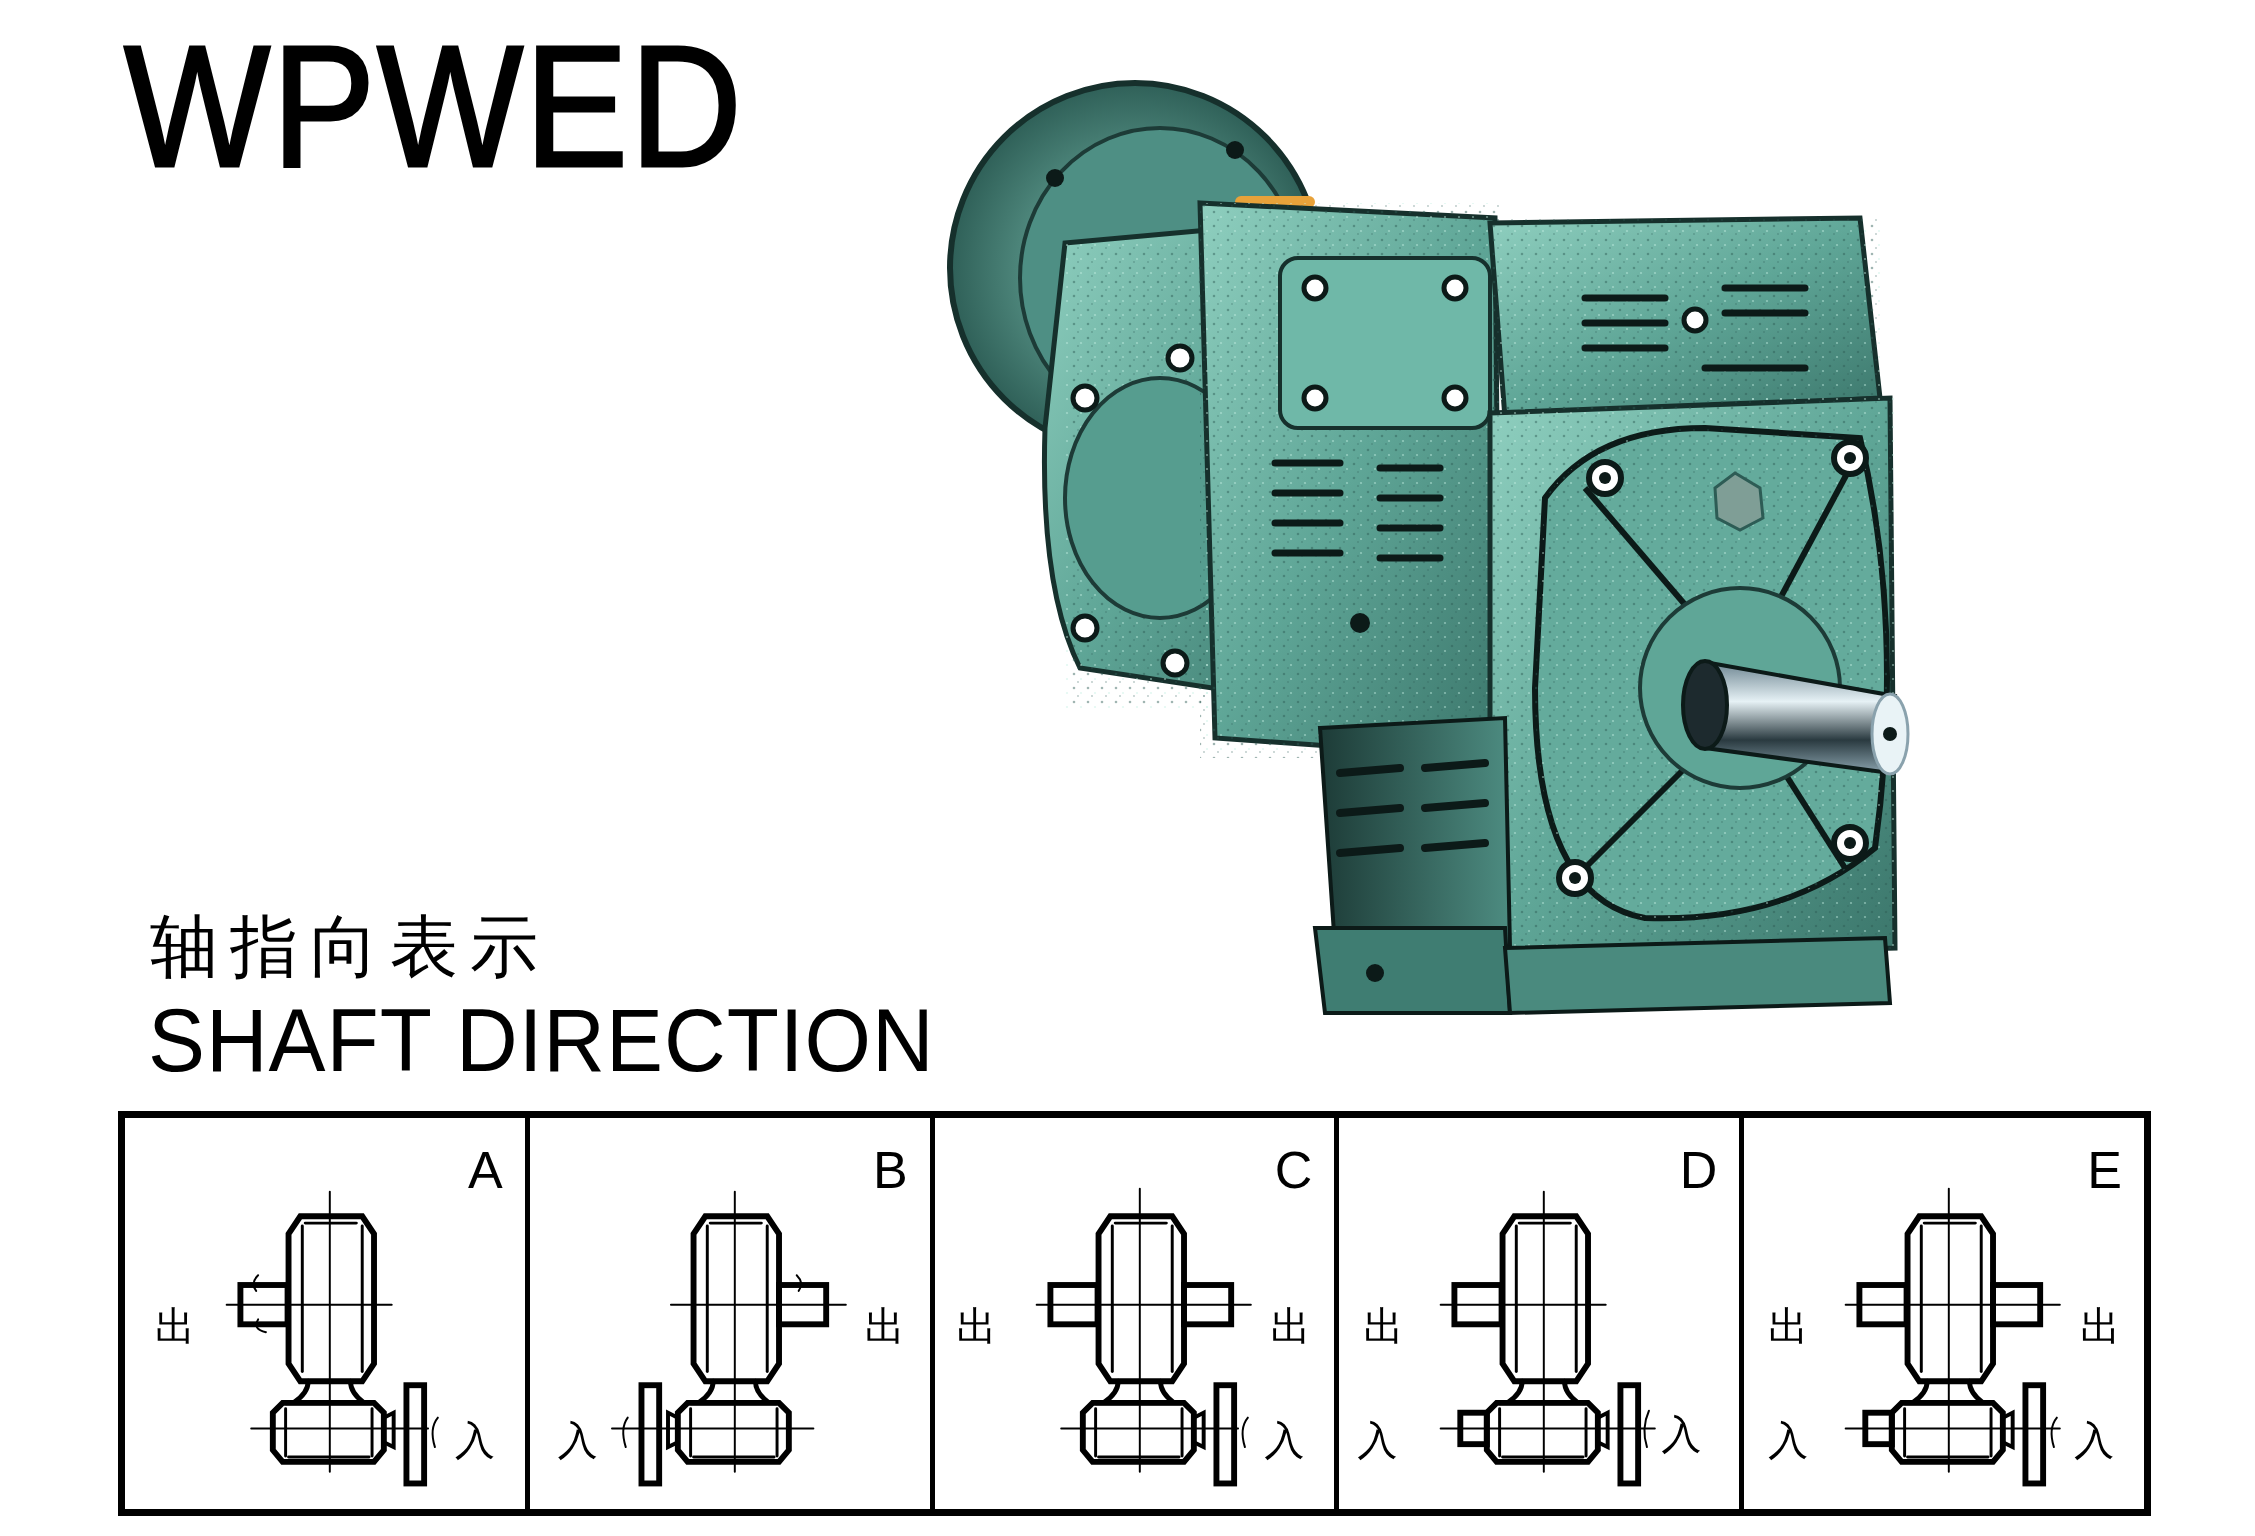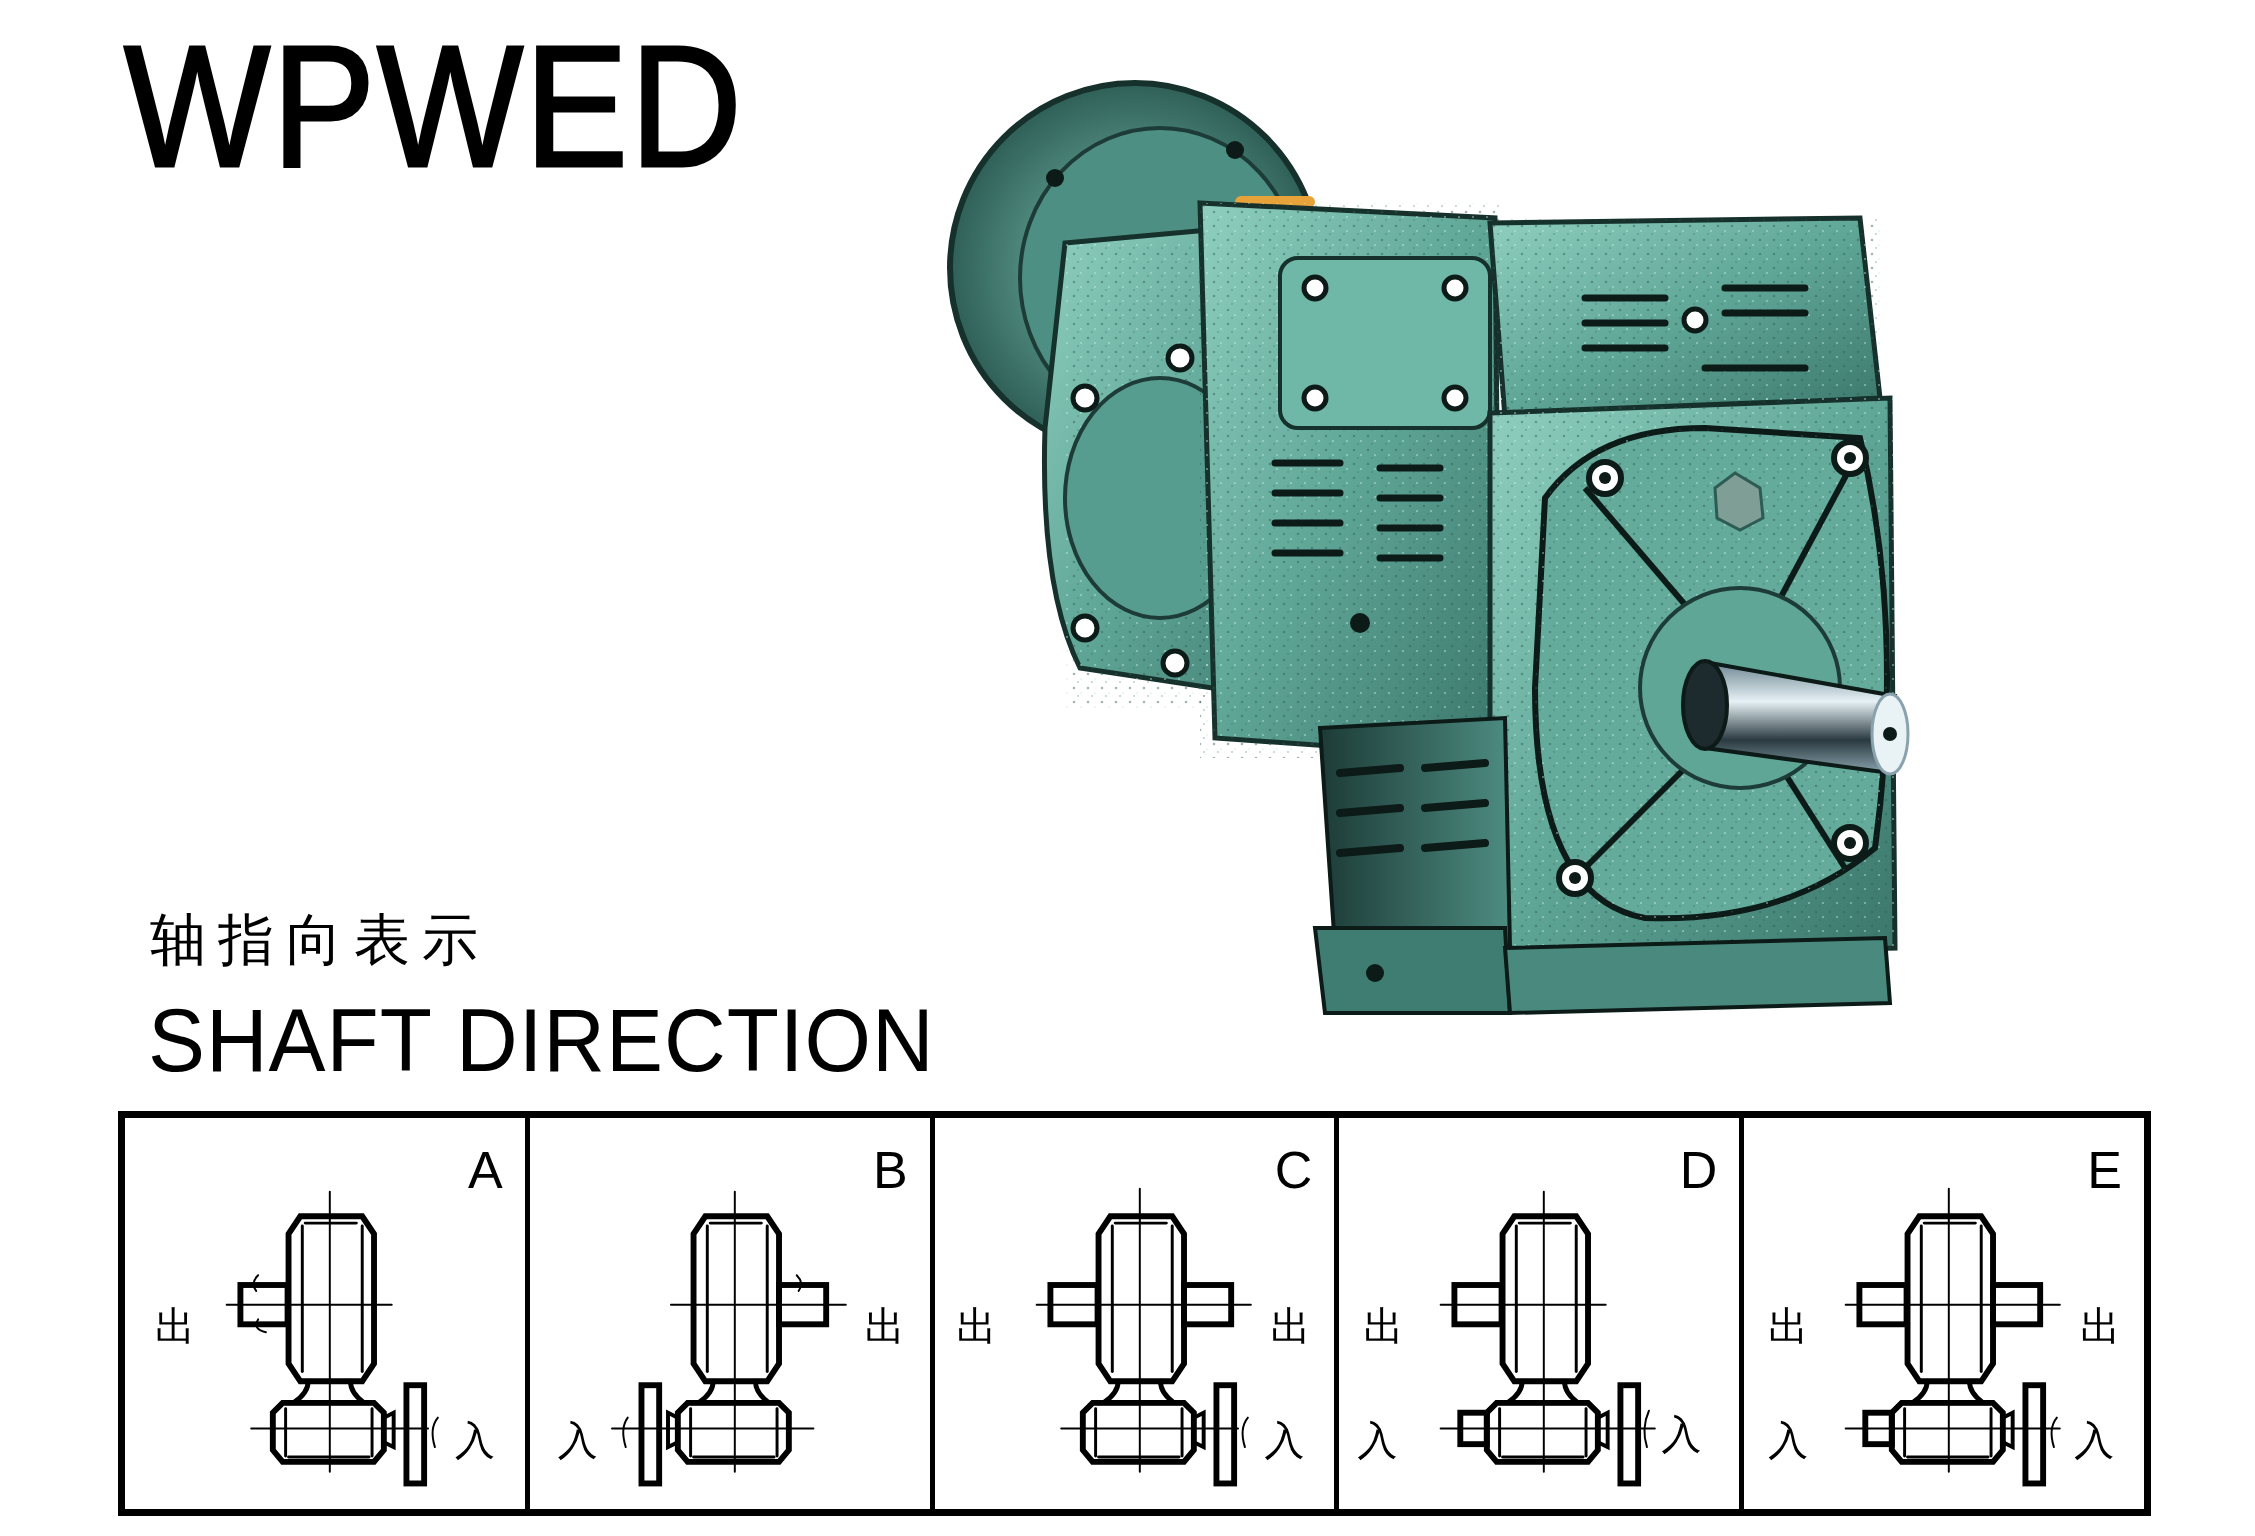--- a/index.html
+++ b/index.html
@@ -1,22 +1,22 @@
 <!DOCTYPE html>
 <html><head>
 <meta charset="utf-8">
 <style>
   html, body { margin:0; padding:0; background:#ffffff; }
   body { width:2255px; height:1536px; position:relative; overflow:hidden;
          font-family:"Liberation Sans", "DejaVu Sans", sans-serif; color:#000; }
   .title { position:absolute; left:124px; top:20px; font-size:172px; font-weight:400;
            letter-spacing:2px; line-height:1; transform-origin:left top; transform:scaleX(0.9);
            -webkit-text-stroke:3px #000; }
-  .cn-heading { position:absolute; left:150px; top:912px; font-size:56px; line-height:1;
-                font-family:Liberation Serif, serif; letter-spacing:12px; }
+  .cn-heading { position:absolute; left:150px; top:912px; font-size:68px; line-height:1;
+                font-family:Liberation Sans, sans-serif; letter-spacing:12px; }
   .en-heading { position:absolute; left:148px; top:996px; font-size:89px; line-height:1;
                 transform-origin:left top; transform:scaleX(0.96); letter-spacing:1px; }
   .photo { position:absolute; left:945px; top:68px; width:975px; height:950px; }
   .table { position:absolute; left:118px; top:1111px; width:2033px; height:405px;
            border:7px solid #000; box-sizing:border-box; display:flex; }
   .cell { position:relative; flex:1 1 0; border-right:5px solid #000; box-sizing:border-box; }
   .cell:last-child { border-right:none; }
   .cell-label { position:absolute; right:22px; top:26px; font-size:52px; line-height:1; }
   .cell svg { position:absolute; left:0; top:0; width:100%; height:100%; }
   .glyph { position:absolute; font-family:"DejaVu Sans", sans-serif; font-size:40px; line-height:1; }

